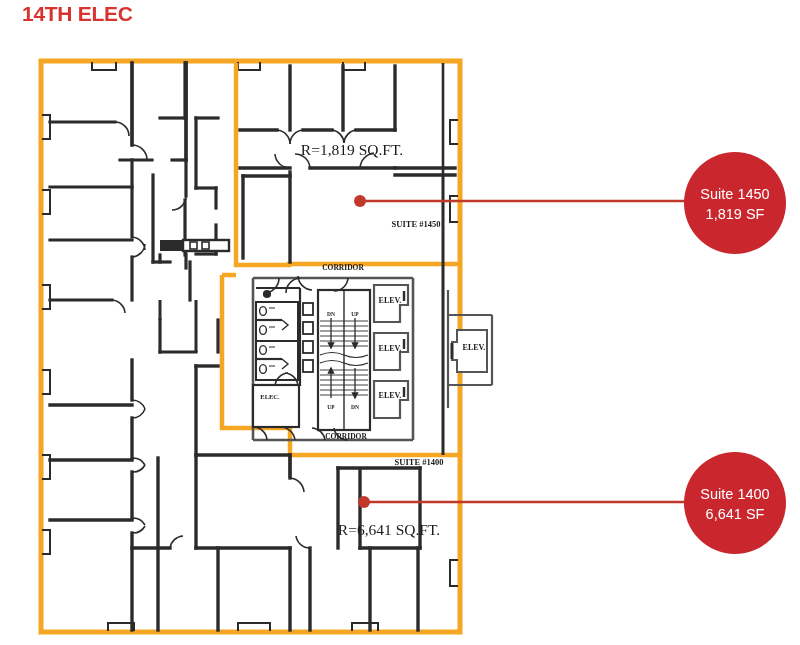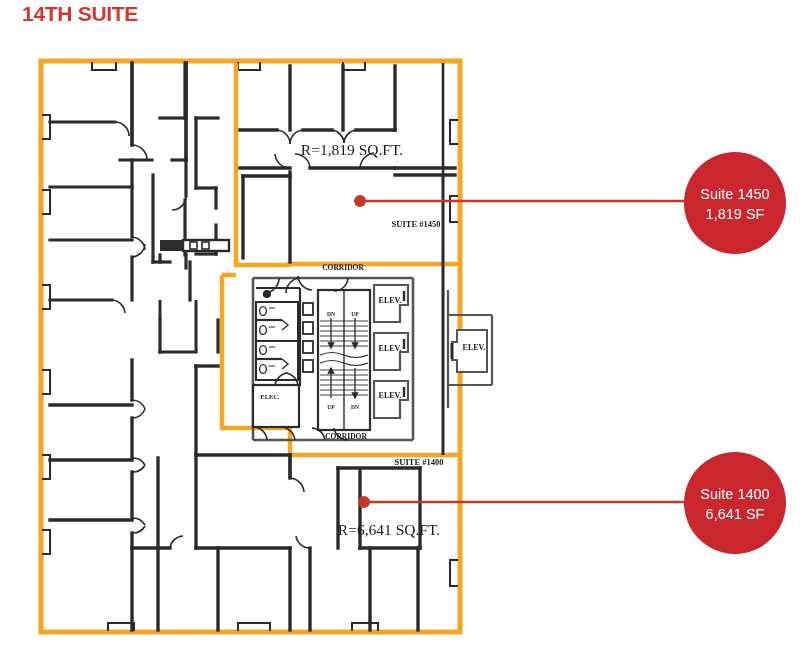--- a/index.html
+++ b/index.html
@@ -28,21 +28,21 @@
   svg#plan{ display:block; }
   .badge-label{
     font-family:"Liberation Sans", sans-serif;
     font-size:14.5px;
     fill:#ffffff;
   }
 </style>
 </head>
 <body>
 
-<div id="page-title">14TH SUITE</div>
+<div id="page-title">14TH ELEC</div>
 
 <div id="floorplan-stage">
 <svg id="plan" width="800" height="645" viewBox="0 0 800 645">
 
   <defs>
     <g id="door90">
       <path d="M0,0 L0,-16 A16,16 0 0,1 16,0 Z" fill="none" stroke="#2b2b2b" stroke-width="1.4"></path>
     </g>
   </defs>
 

